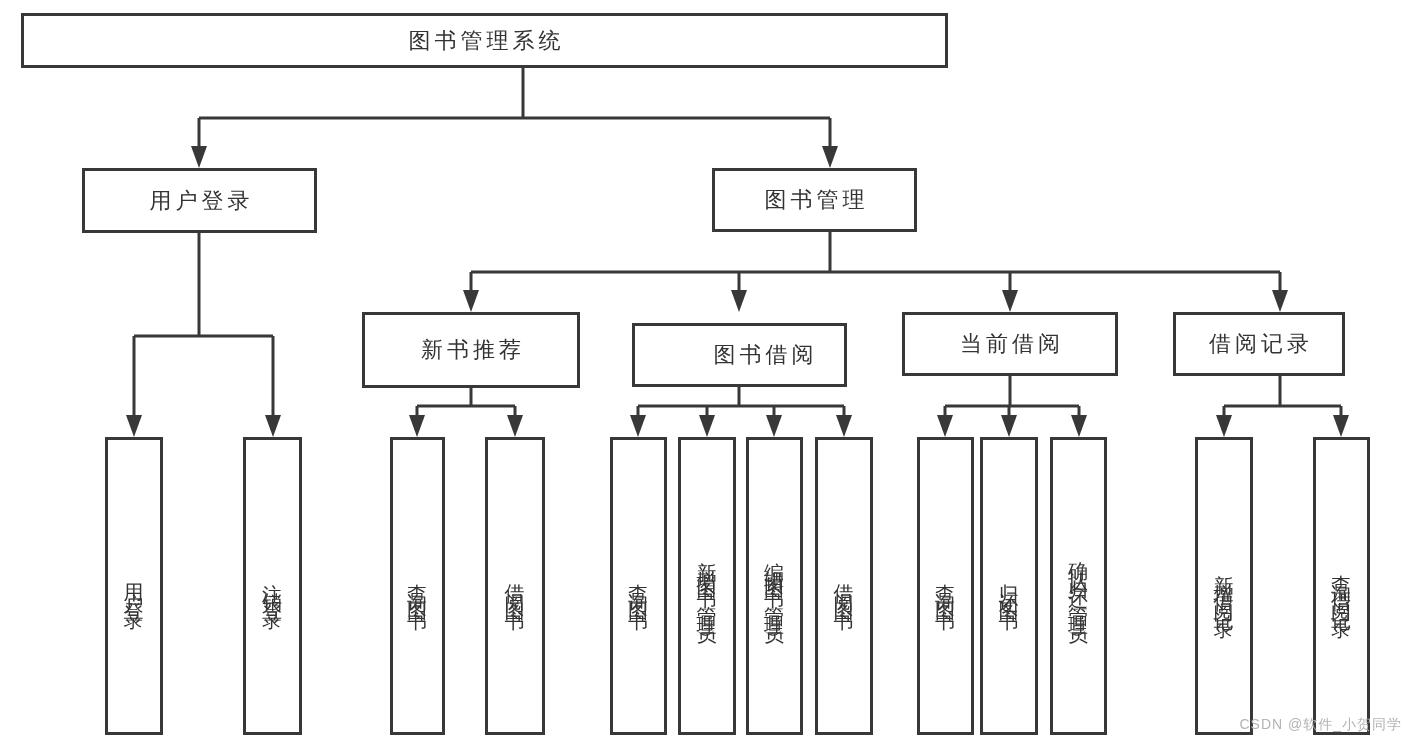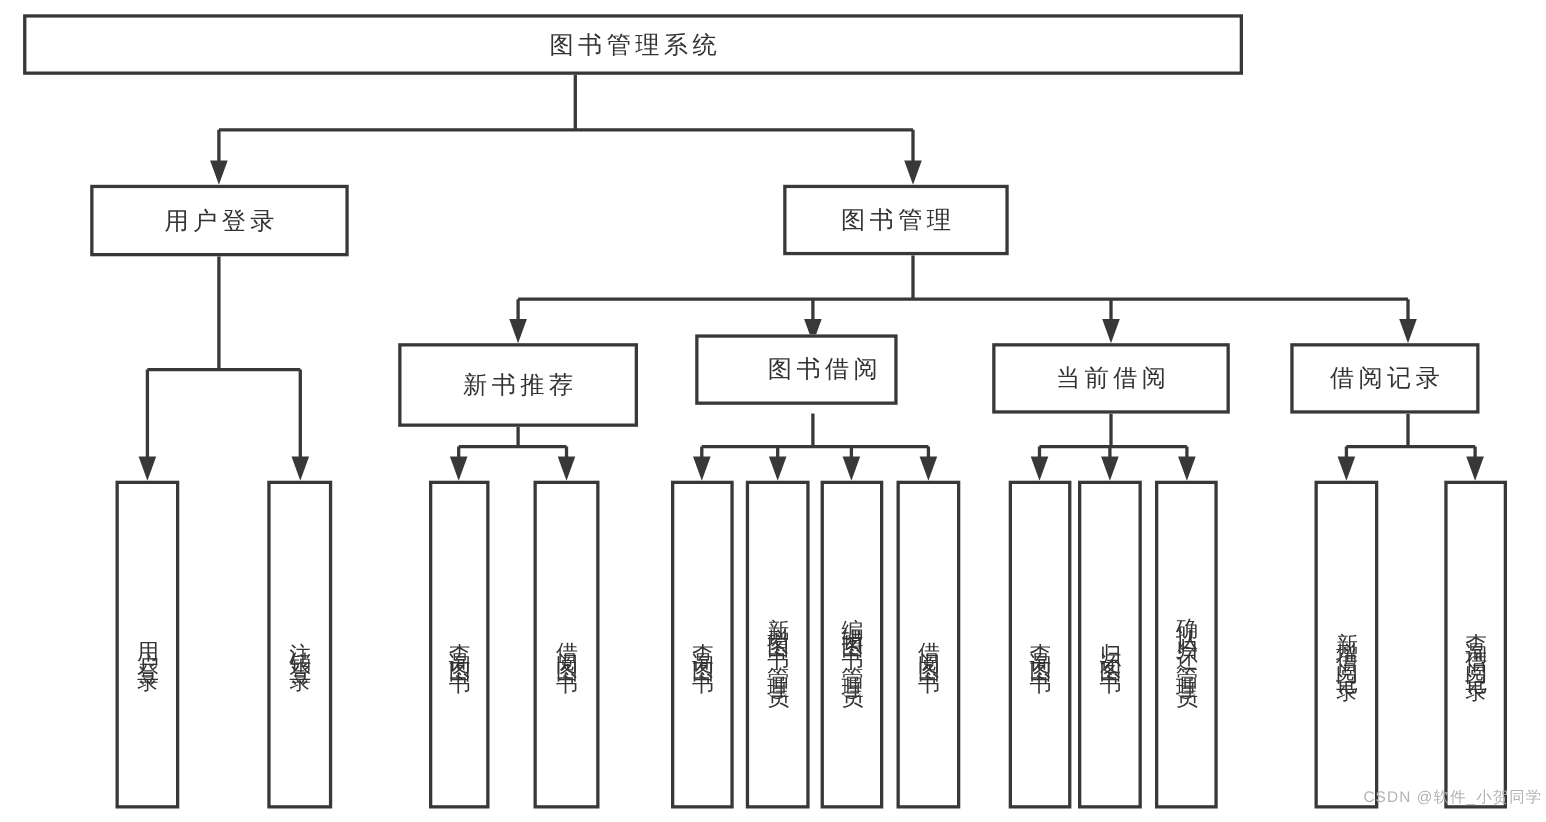--- a/index.html
+++ b/index.html
@@ -100,35 +100,35 @@
         <polygon points="766,415 782,415 774,437"></polygon>
         <polygon points="836,415 852,415 844,437"></polygon>
         <polygon points="937,415 953,415 945,437"></polygon>
         <polygon points="1001,415 1017,415 1009,437"></polygon>
         <polygon points="1071,415 1087,415 1079,437"></polygon>
         <polygon points="1216,415 1232,415 1224,437"></polygon>
         <polygon points="1333,415 1349,415 1341,437"></polygon>
       </g>
   </svg>
 
-  <div class="box hbox" style="left:21px; top:13px; width:1109px; height:55px;">
+  <div class="box hbox" style="left:21px; top:13px; width:927px; height:55px;">
     <span>图书管理系统</span>
   </div>
 
   <div class="box hbox" style="left:82px; top:168px; width:235px; height:65px;">
     <span>用户登录</span>
   </div>
   <div class="box hbox" style="left:712px; top:168px; width:205px; height:64px;">
     <span>图书管理</span>
   </div>
 
   <div class="box hbox" style="left:362px; top:312px; width:218px; height:76px;">
     <span>新书推荐</span>
   </div>
-  <div class="box hbox" style="left:632px; top:304px; width:184px; height:64px;padding-left:48px;">
+  <div class="box hbox" style="left:632px; top:323px; width:215px; height:64px;padding-left:48px;">
     <span>图书借阅</span>
   </div>
   <div class="box hbox" style="left:902px; top:312px; width:216px; height:64px;">
     <span>当前借阅</span>
   </div>
   <div class="box hbox" style="left:1173px; top:312px; width:172px; height:64px;">
     <span>借阅记录</span>
   </div>
 
   <div class="box vbox" style="left:105px; top:437px; width:58px; height:298px;">

